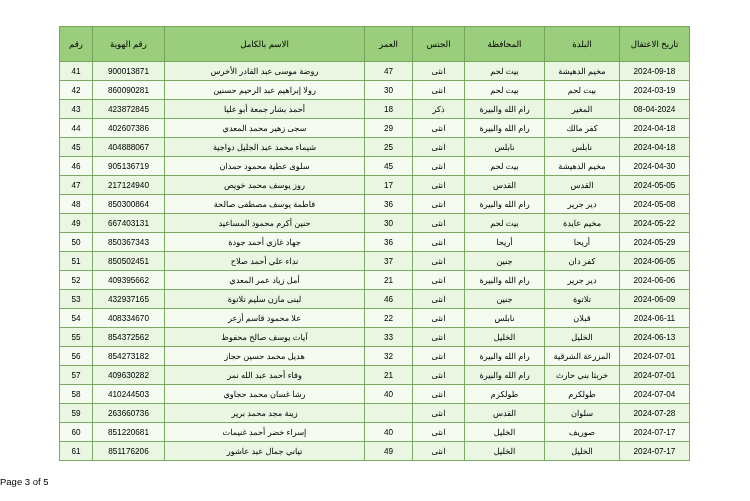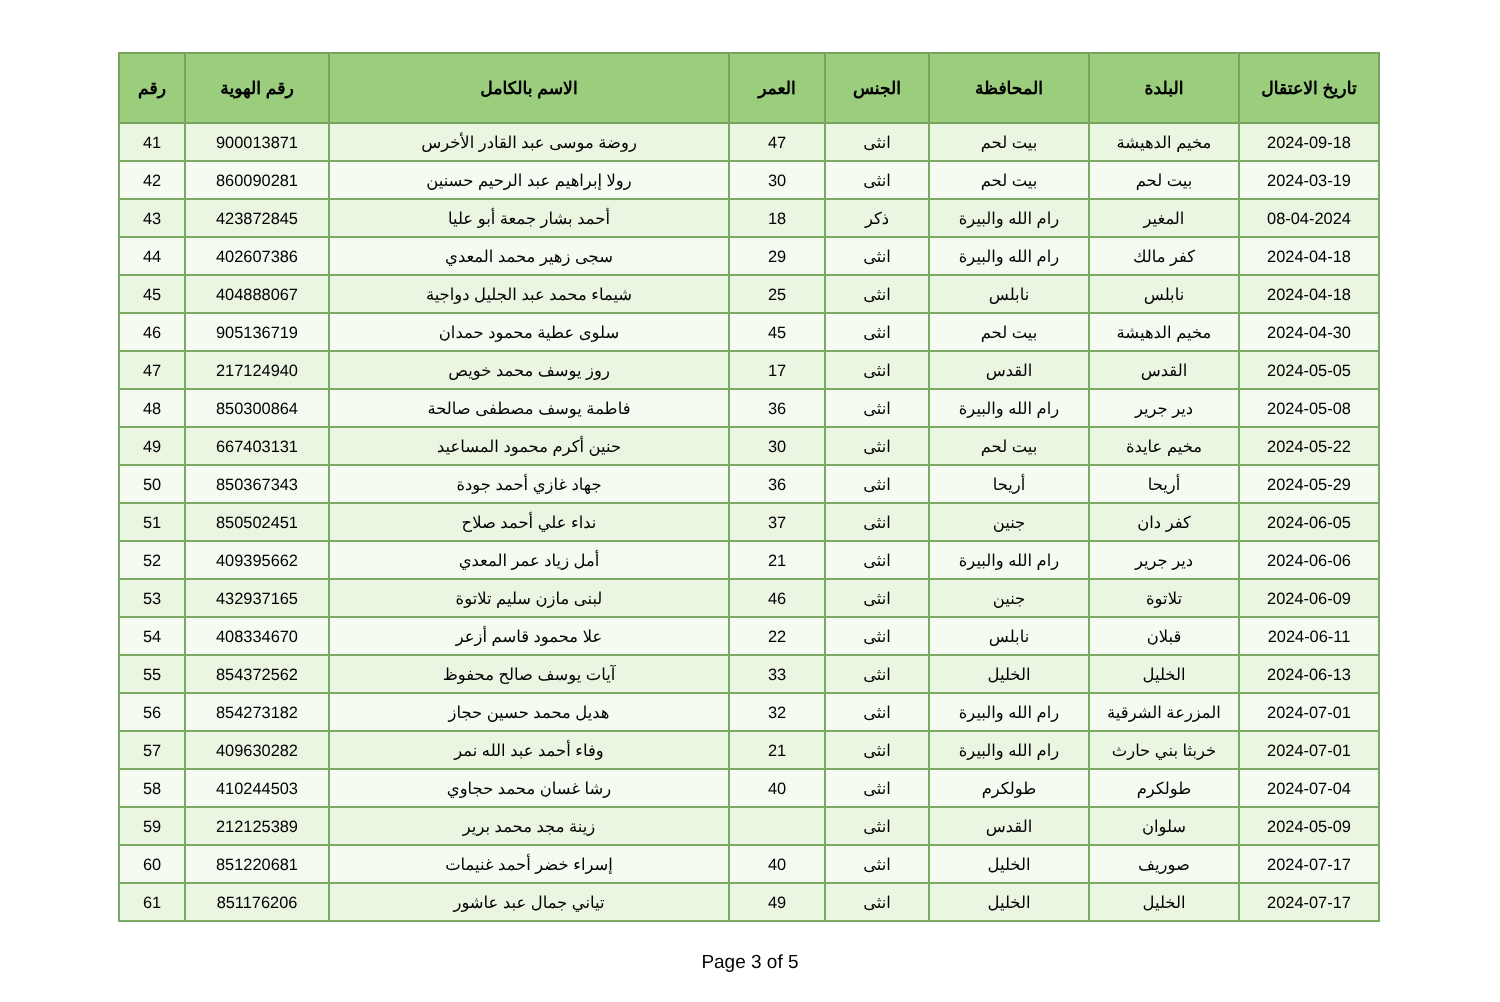--- a/index.html
+++ b/index.html
@@ -34,21 +34,21 @@
     text-align: center;
     vertical-align: middle;
     padding: 0;
     height: 18px;
     color: #000000;
     white-space: nowrap;
     overflow: hidden;
   }
   table.detainee-table thead th {
     background: #9acd7c;
-    font-weight: bold;
+    font-weight: normal;
     height: 34px;
     font-size: 8.6px;
     border: 1px solid #76a45e;
   }
   table.detainee-table tbody tr.row-even td {
     background: #eaf5e2;
   }
   table.detainee-table tbody tr.row-odd td {
     background: #f6fbf2;
   }
@@ -58,21 +58,20 @@
   .col-sex    { width: 52px; }
   .col-age    { width: 48px; }
   .col-name   { width: 200px; }
   .col-id     { width: 72px; }
   .col-num    { width: 33px; }
   .footer {
     position: absolute;
     left: 0;
     right: 0;
     bottom: 14px;
-    text-align: center;
     font-size: 9.5px;
     color: #000000;
     font-family: "Liberation Sans", sans-serif;
     direction: ltr;
   }
 </style>
 </head>
 <body>
 
 <div class="page">
@@ -274,27 +273,27 @@
           <td>2024-07-04</td>
           <td>طولكرم</td>
           <td>طولكرم</td>
           <td>انثى</td>
           <td>40</td>
           <td>رشا غسان محمد حجاوي</td>
           <td>410244503</td>
           <td>58</td>
         </tr>
         <tr class="row-even">
-          <td>2024-05-09</td>
+          <td>2024-07-28</td>
           <td>سلوان</td>
           <td>القدس</td>
           <td>انثى</td>
           <td></td>
           <td>زينة مجد محمد برير</td>
-          <td>212125389</td>
+          <td>263660736</td>
           <td>59</td>
         </tr>
         <tr class="row-odd">
           <td>2024-07-17</td>
           <td>صوريف</td>
           <td>الخليل</td>
           <td>انثى</td>
           <td>40</td>
           <td>إسراء خضر أحمد غنيمات</td>
           <td>851220681</td>

